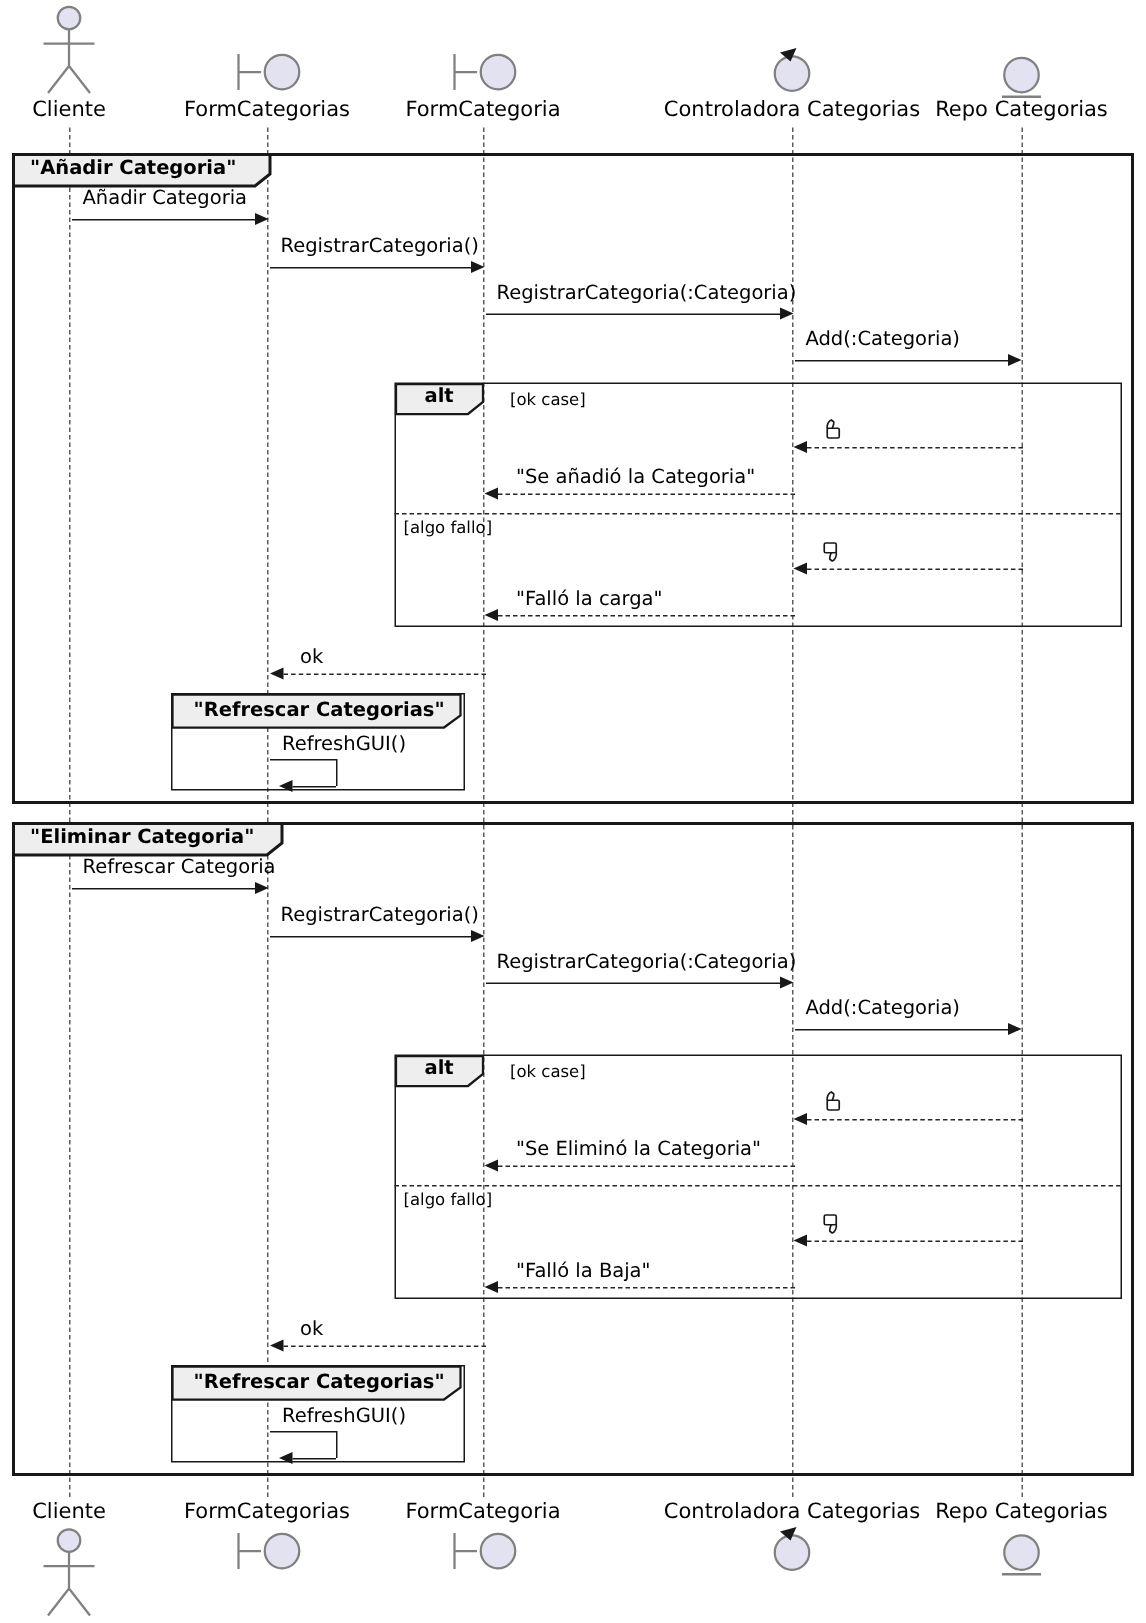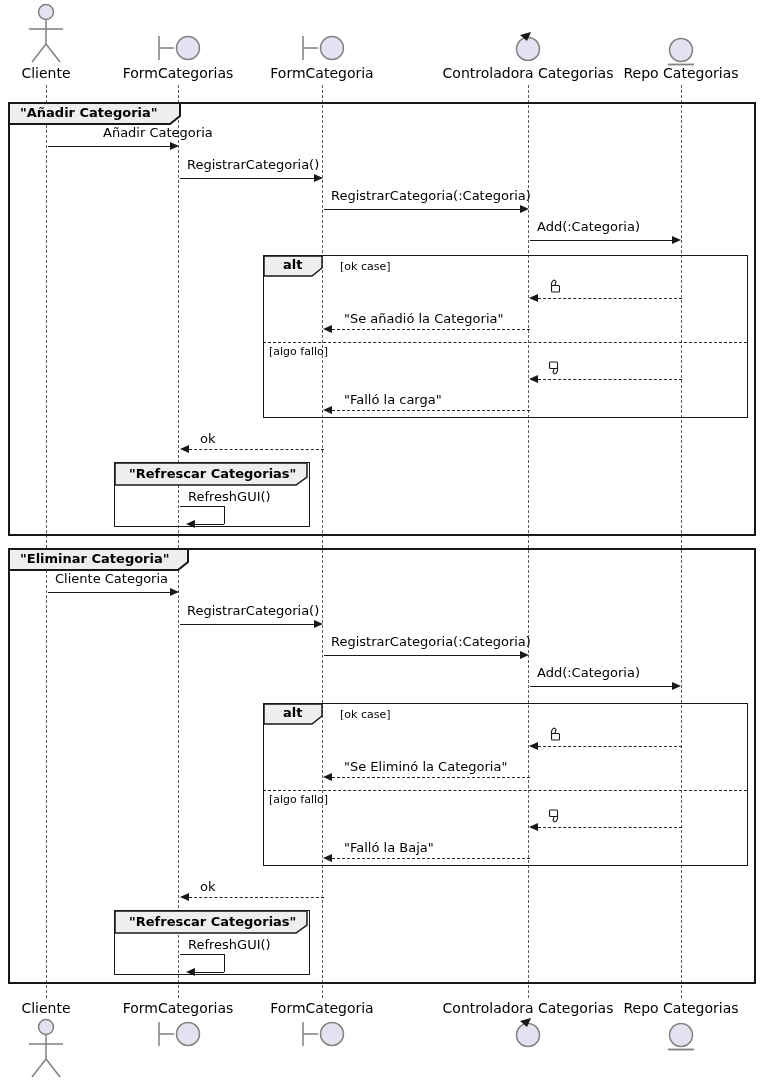--- a/index.html
+++ b/index.html
@@ -59,21 +59,21 @@
     <path d="M2,27.5 H28" stroke="#808080" stroke-width="1.8" fill="none"></path>
   </svg>
   <div class="plabel" style="left:681px;top:65px;">Repo Categorias</div>
 
   <div class="fr" style="left:8px;top:102px;width:744px;height:430px;">
     <svg style="left:-2px;top:-2px" width="178" height="24" viewBox="0 0 178 24">
       <polygon points="1,1 172,1 172,14 162,22 1,22" fill="#EEEEEE" stroke="#181818" stroke-width="2"></polygon>
     </svg>
     <div class="lbl ttl" style="left:10px;top:1px;">"Añadir Categoria"</div>
 
-    <div class="lbl" style="left:45px;top:21px;margin-left:48px;">Añadir Categoria</div>
+    <div class="lbl" style="left:45px;top:21px;">Añadir Categoria</div>
     <div class="ln" style="left:38px;top:42px;width:124px;"></div>
     <div class="ar" style="left:160px;top:38px;"></div>
 
     <div class="lbl" style="left:177px;top:53px;">RegistrarCategoria()</div>
     <div class="ln" style="left:170px;top:74px;width:136px;"></div>
     <div class="ar" style="left:304px;top:70px;"></div>
 
     <div class="lbl" style="left:321px;top:84px;">RegistrarCategoria(:Categoria)</div>
     <div class="ln" style="left:314px;top:105px;width:198px;"></div>
     <div class="ar" style="left:510px;top:101px;"></div>
@@ -133,21 +133,21 @@
       <div class="al" style="left:71px;top:57px;"></div>
     </div>
   </div>
 
   <div class="fr" style="left:8px;top:548px;width:744px;height:432px;">
     <svg style="left:-2px;top:-2px" width="186" height="24" viewBox="0 0 186 24">
       <polygon points="1,1 180,1 180,14 170,22 1,22" fill="#EEEEEE" stroke="#181818" stroke-width="2"></polygon>
     </svg>
     <div class="lbl ttl" style="left:10px;top:1px;">"Eliminar Categoria"</div>
 
-    <div class="lbl" style="left:45px;top:21px;">Cliente Categoria</div>
+    <div class="lbl" style="left:45px;top:21px;">Refrescar Categoria</div>
     <div class="ln" style="left:38px;top:42px;width:124px;"></div>
     <div class="ar" style="left:160px;top:38px;"></div>
 
     <div class="lbl" style="left:177px;top:53px;">RegistrarCategoria()</div>
     <div class="ln" style="left:170px;top:74px;width:136px;"></div>
     <div class="ar" style="left:304px;top:70px;"></div>
 
     <div class="lbl" style="left:321px;top:84px;">RegistrarCategoria(:Categoria)</div>
     <div class="ln" style="left:314px;top:105px;width:198px;"></div>
     <div class="ar" style="left:510px;top:101px;"></div>

